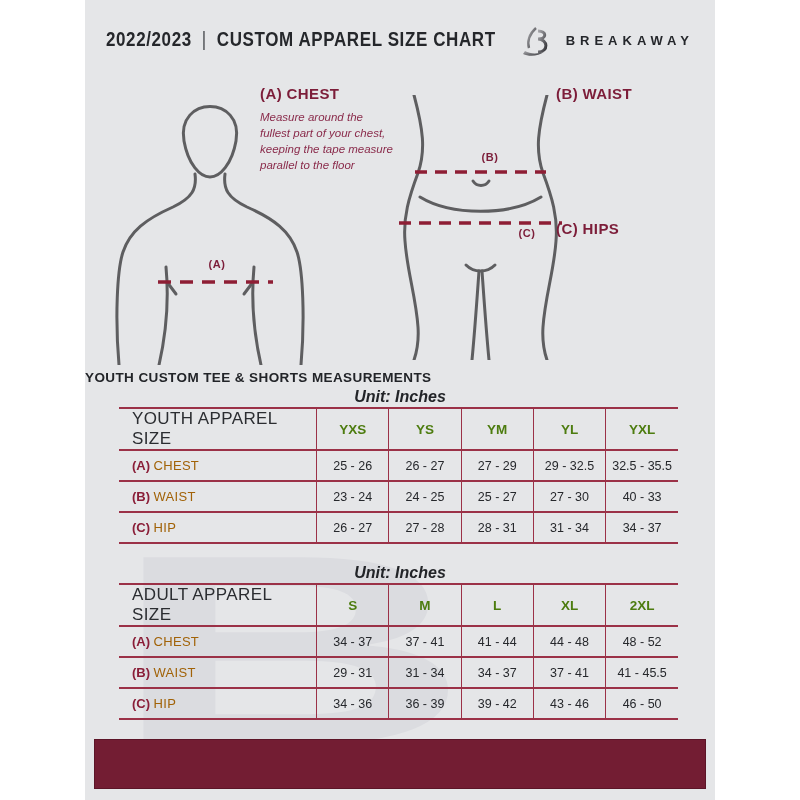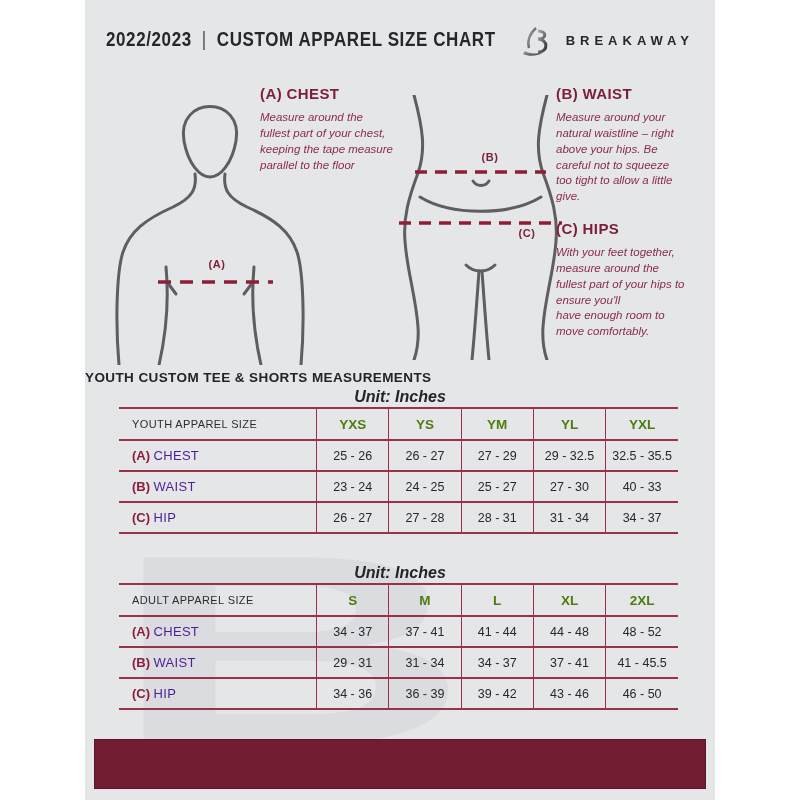--- a/index.html
+++ b/index.html
@@ -57,23 +57,23 @@
     padding:0;vertical-align:middle;text-align:center;
     border-top:2px solid #9b3147;
   }
   .size-table tr:last-child td{border-bottom:2px solid #9b3147;}
   .size-table th:not(:first-child),.size-table td:not(:first-child){
     border-left:1.6px solid #9b3147;
   }
   .size-table th{height:30px;font-weight:700;font-size:13.5px;color:#4d7c0f;}
   .size-table td{height:29px;font-size:12.5px;color:#26282c;}
   .size-table .c0{width:184px;text-align:left;padding-left:13px;}
-  .size-table th.c0{font-weight:400;font-size:11px;letter-spacing:.4px;color:#2b2d31;}
+  .size-table th.c0{font-weight:400;font-size:17px;letter-spacing:.4px;color:#2b2d31;}
   .row-prefix{font-weight:800;color:#8a1e38;font-size:13px;}
-  .row-label{font-size:13px;letter-spacing:.3px;color:#4c1d95;}
+  .row-label{font-size:13px;letter-spacing:.3px;color:#a16207;}
   
   .watermark{
     position:absolute;left:25px;top:545px;z-index:0;
     font-weight:700;font-size:270px;line-height:.78;color:#dbdce0;
     transform:scaleX(1.85);transform-origin:left top;user-select:none;
   }
   .footer-bar{
     position:absolute;left:9px;top:739px;width:612px;height:50px;z-index:3;
     background:#731d33;border:1px solid #5c1528;box-sizing:border-box;
   }
@@ -133,26 +133,23 @@
   </svg>
   <span class="marker" style="left:385px;top:151px;">(B)</span>
   <span class="marker" style="left:422px;top:227px;">(C)</span>
 
   <div class="guide-block" style="left:175px;top:85px;width:135px;">
     <p class="guide-heading">(A) CHEST</p>
     <p class="guide-body">Measure around the fullest part of your chest, keeping the tape measure parallel to the floor</p>
   </div>
   <div class="guide-block" style="left:471px;top:85px;width:132px;">
     <p class="guide-heading">(B) WAIST</p>
-    <p class="guide-body">Measure around your natural waistline – right above your hips. Be careful not to squeeze too tight to allow a little give.</p>
   </div>
   <div class="guide-block" style="left:471px;top:220px;width:132px;">
     <p class="guide-heading">(C) HIPS</p>
-    <p class="guide-body">With your feet together, measure around the fullest part of your hips to ensure you'll
-have enough room to move comfortably.</p>
   </div>
 
   <div class="sec-title" style="top:370px;">YOUTH CUSTOM TEE &amp; SHORTS MEASUREMENTS</div>
   <div class="sec-unit" style="top:388px;">Unit: Inches</div>
   <table class="size-table" style="top:407px;">
     <thead>
       <tr>
         <th class="c0">YOUTH APPAREL SIZE</th>
         <th>YXS</th>
         <th>YS</th>

